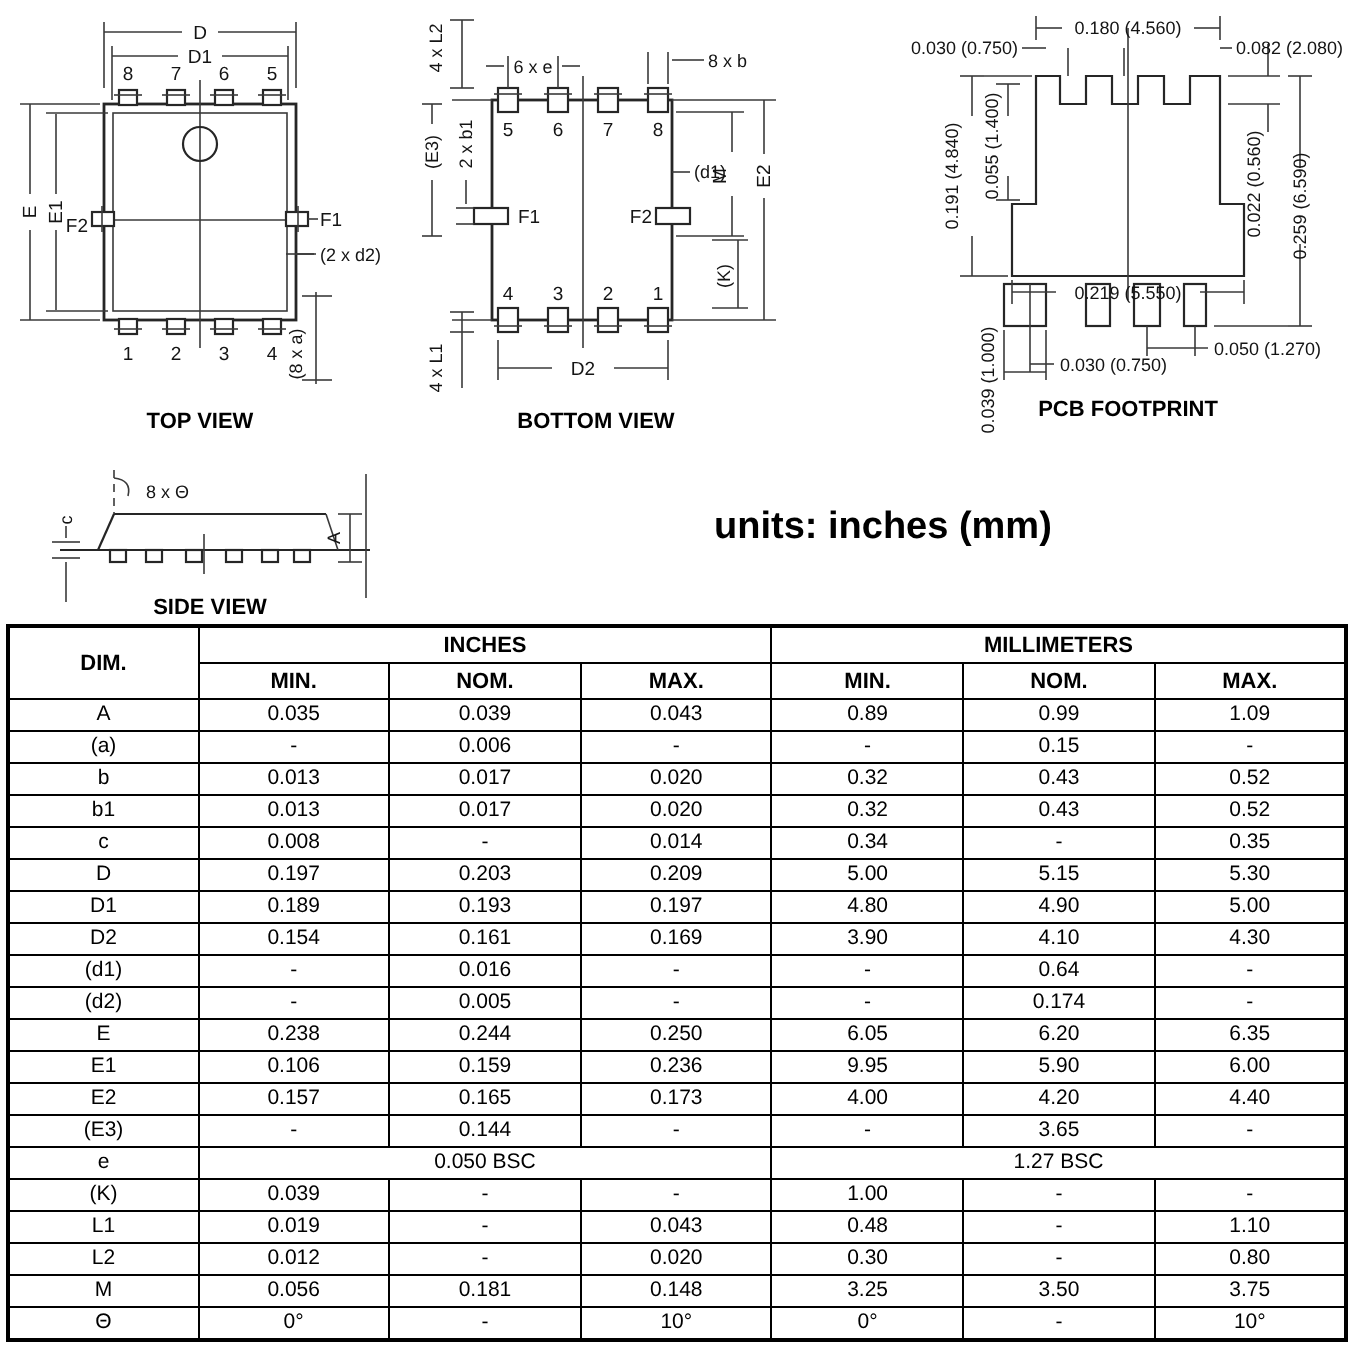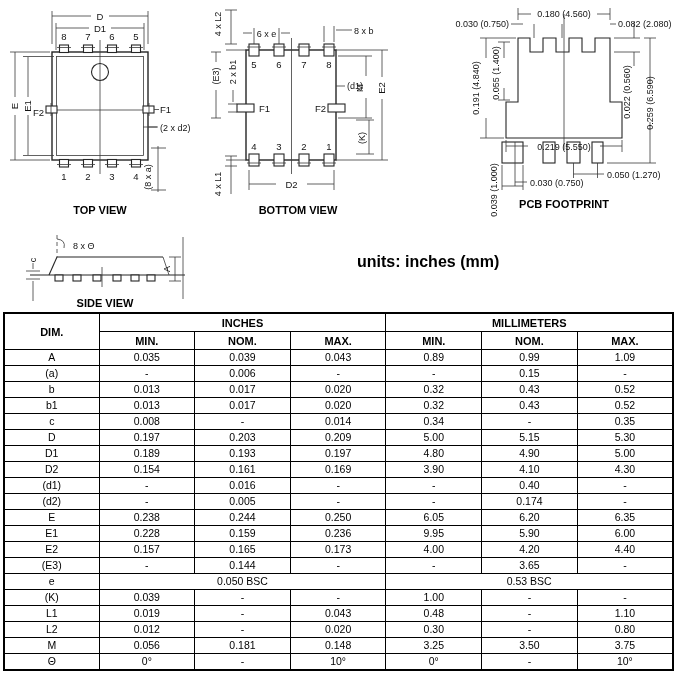--- a/index.html
+++ b/index.html
@@ -8,21 +8,21 @@
   svg{overflow:visible;}
   svg text{fill:#141414;font-family:"Liberation Sans",sans-serif;}
   .lbl{font-size:9.5px;}
   .sm{font-size:9px;}
   .ttl{font-size:11px;font-weight:bold;fill:#000;}
   .ol{stroke:#262626;stroke-width:1.4;fill:none;}
   .md{stroke:#262626;stroke-width:1.1;fill:none;}
   .thin{stroke:#3a3a3a;stroke-width:0.8;fill:none;}
   .pin{stroke:#262626;stroke-width:1.1;fill:#fff;}
   .dash{stroke:#3a3a3a;stroke-width:0.8;fill:none;stroke-dasharray:4 3;}
-  .units-note{font-size:16px;font-weight:bold;}
+  .units-note{font-size:19px;font-weight:bold;}
   table.dimtable{border-collapse:collapse;table-layout:fixed;border:2px solid #000;background:#fff;}
   .dimtable th,.dimtable td{border:1px solid #000;text-align:center;vertical-align:middle;padding:0 2px;}
   .dimtable th{font-size:11px;font-weight:bold;height:17px;}
   .dimtable td{font-size:10.5px;height:15px;line-height:1.05;}
 </style>
 </head>
 <body>
 
 <div class="abs" style="left:0;top:0;width:677px;height:684px">
 
@@ -397,21 +397,21 @@
           <td>3.90</td>
           <td>4.10</td>
           <td>4.30</td>
         </tr>
         <tr>
           <td>(d1)</td>
           <td>-</td>
           <td>0.016</td>
           <td>-</td>
           <td>-</td>
-          <td>0.40</td>
+          <td>0.64</td>
           <td>-</td>
         </tr>
         <tr>
           <td>(d2)</td>
           <td>-</td>
           <td>0.005</td>
           <td>-</td>
           <td>-</td>
           <td>0.174</td>
           <td>-</td>
@@ -420,21 +420,21 @@
           <td>E</td>
           <td>0.238</td>
           <td>0.244</td>
           <td>0.250</td>
           <td>6.05</td>
           <td>6.20</td>
           <td>6.35</td>
         </tr>
         <tr>
           <td>E1</td>
-          <td>0.228</td>
+          <td>0.106</td>
           <td>0.159</td>
           <td>0.236</td>
           <td>9.95</td>
           <td>5.90</td>
           <td>6.00</td>
         </tr>
         <tr>
           <td>E2</td>
           <td>0.157</td>
           <td>0.165</td>
@@ -448,21 +448,21 @@
           <td>-</td>
           <td>0.144</td>
           <td>-</td>
           <td>-</td>
           <td>3.65</td>
           <td>-</td>
         </tr>
         <tr>
           <td>e</td>
           <td colspan="3">0.050 BSC</td>
-          <td colspan="3">0.53 BSC</td>
+          <td colspan="3">1.27 BSC</td>
         </tr>
         <tr>
           <td>(K)</td>
           <td>0.039</td>
           <td>-</td>
           <td>-</td>
           <td>1.00</td>
           <td>-</td>
           <td>-</td>
         </tr>

